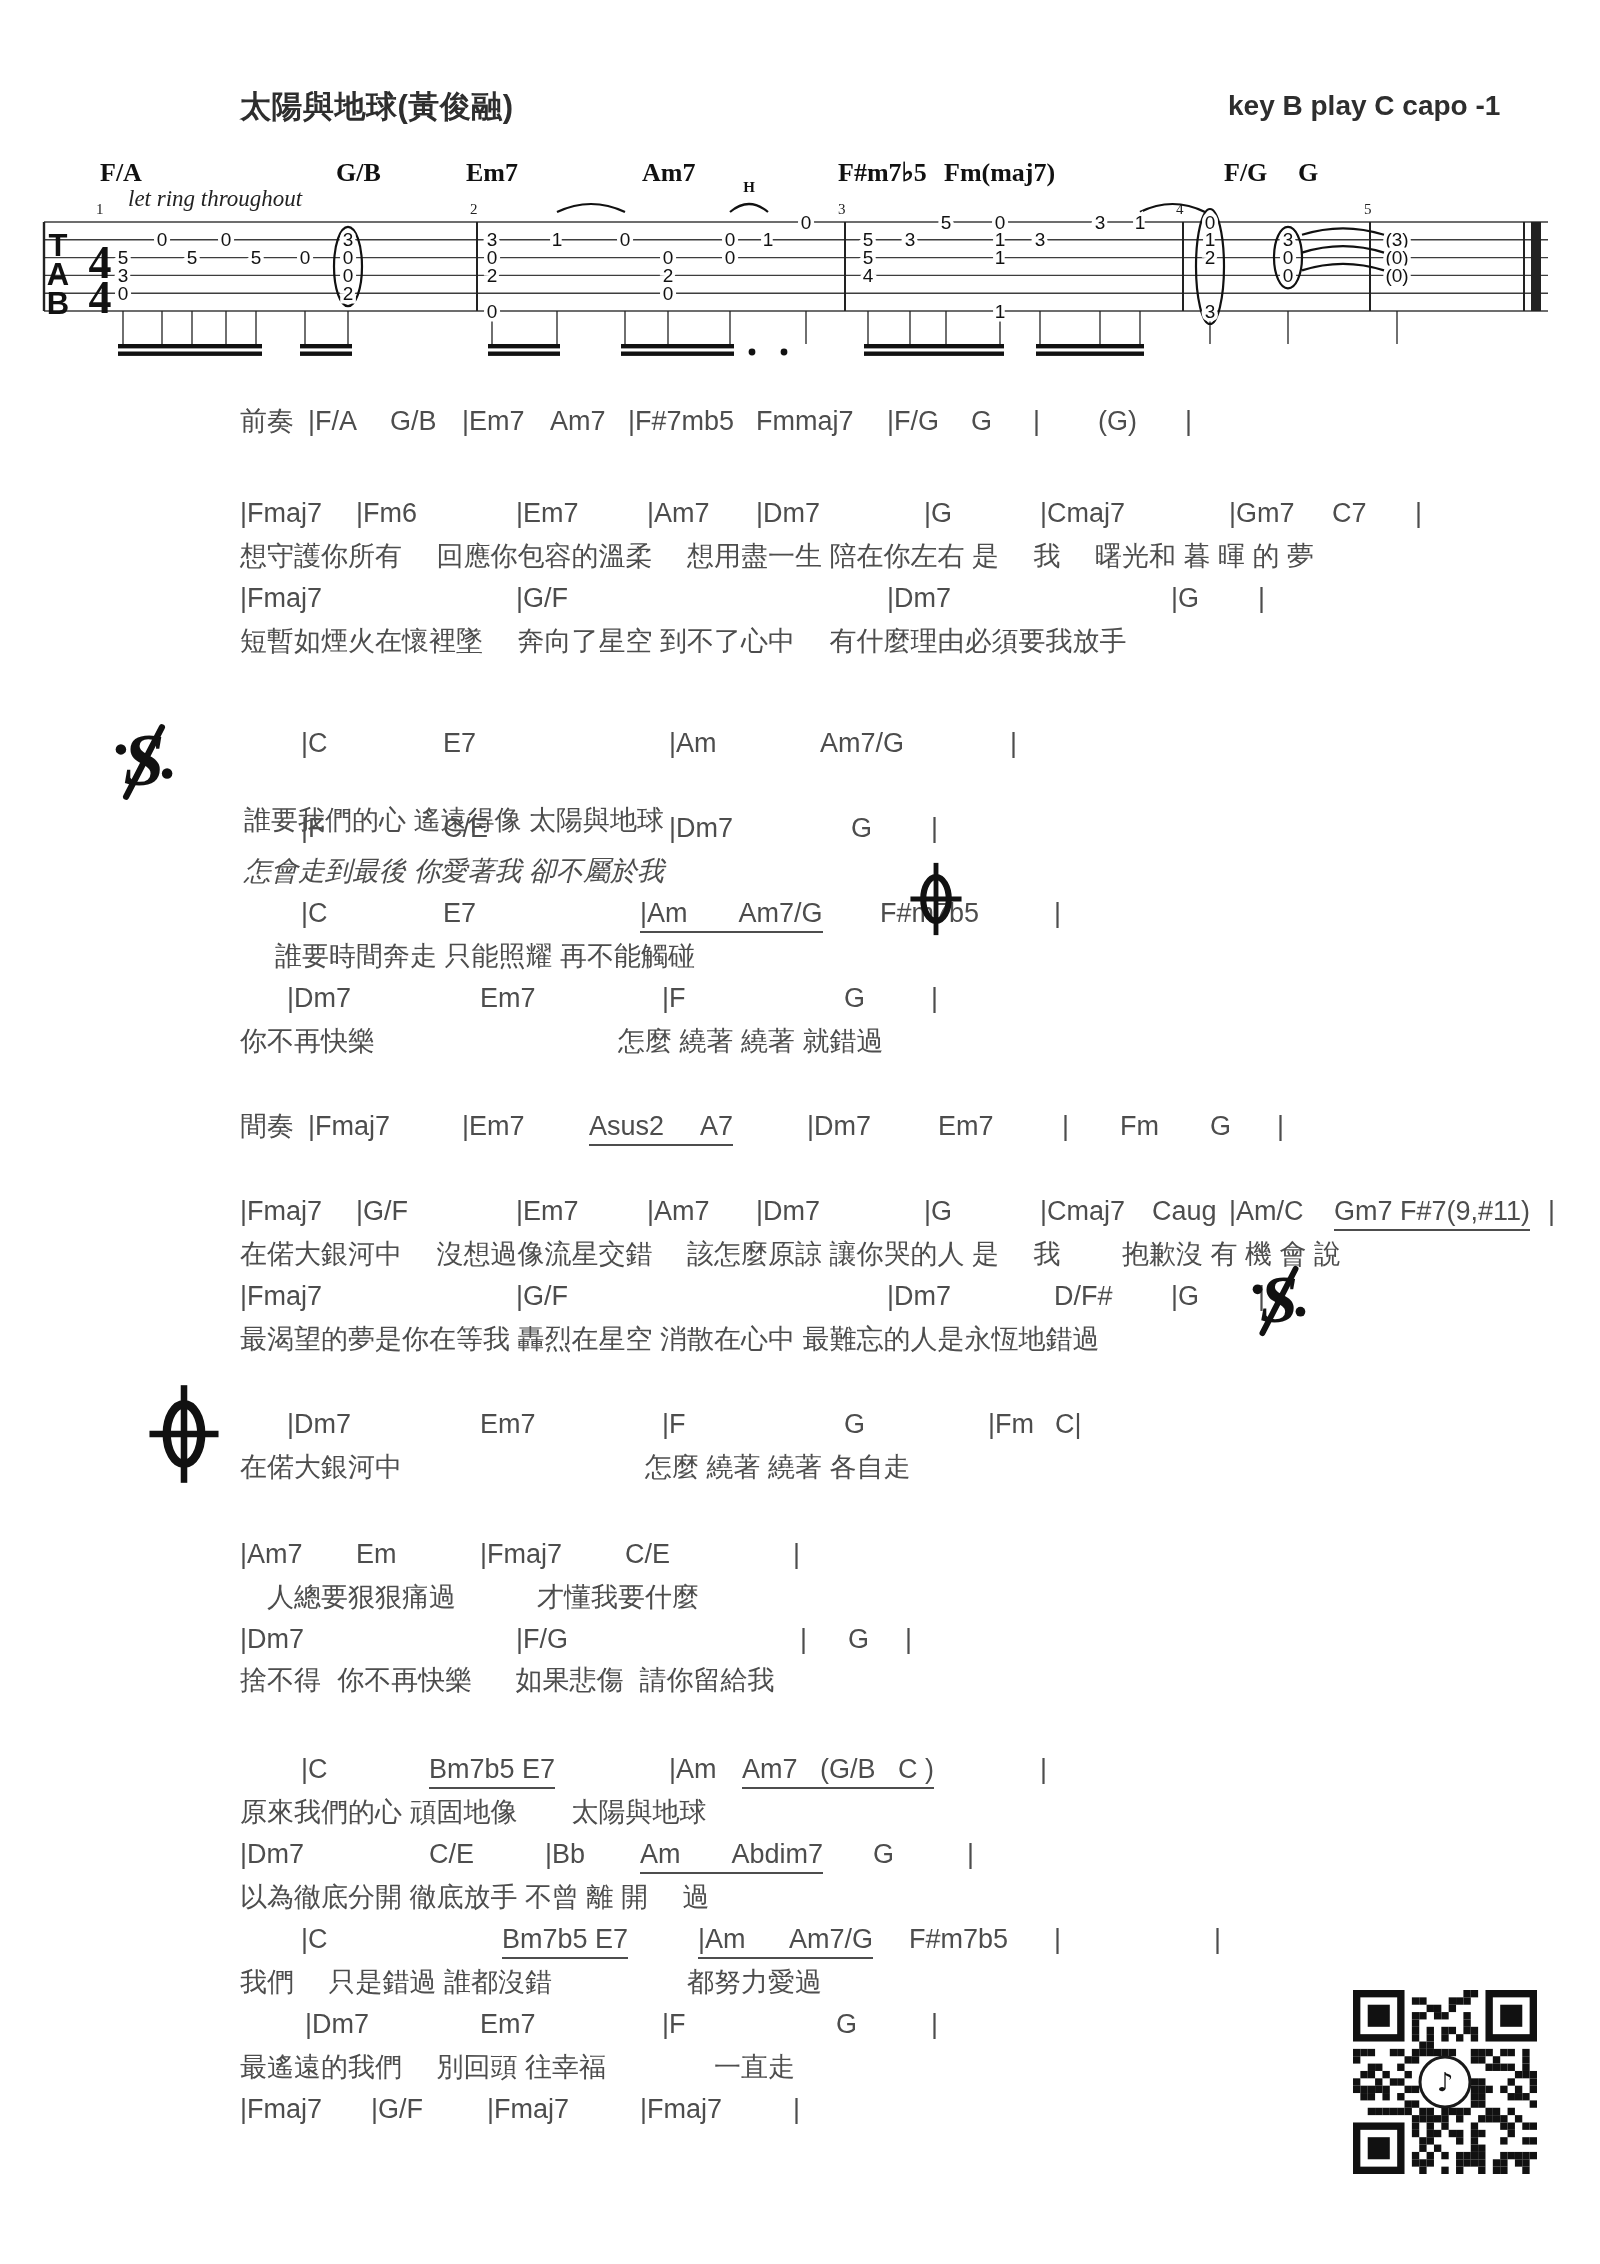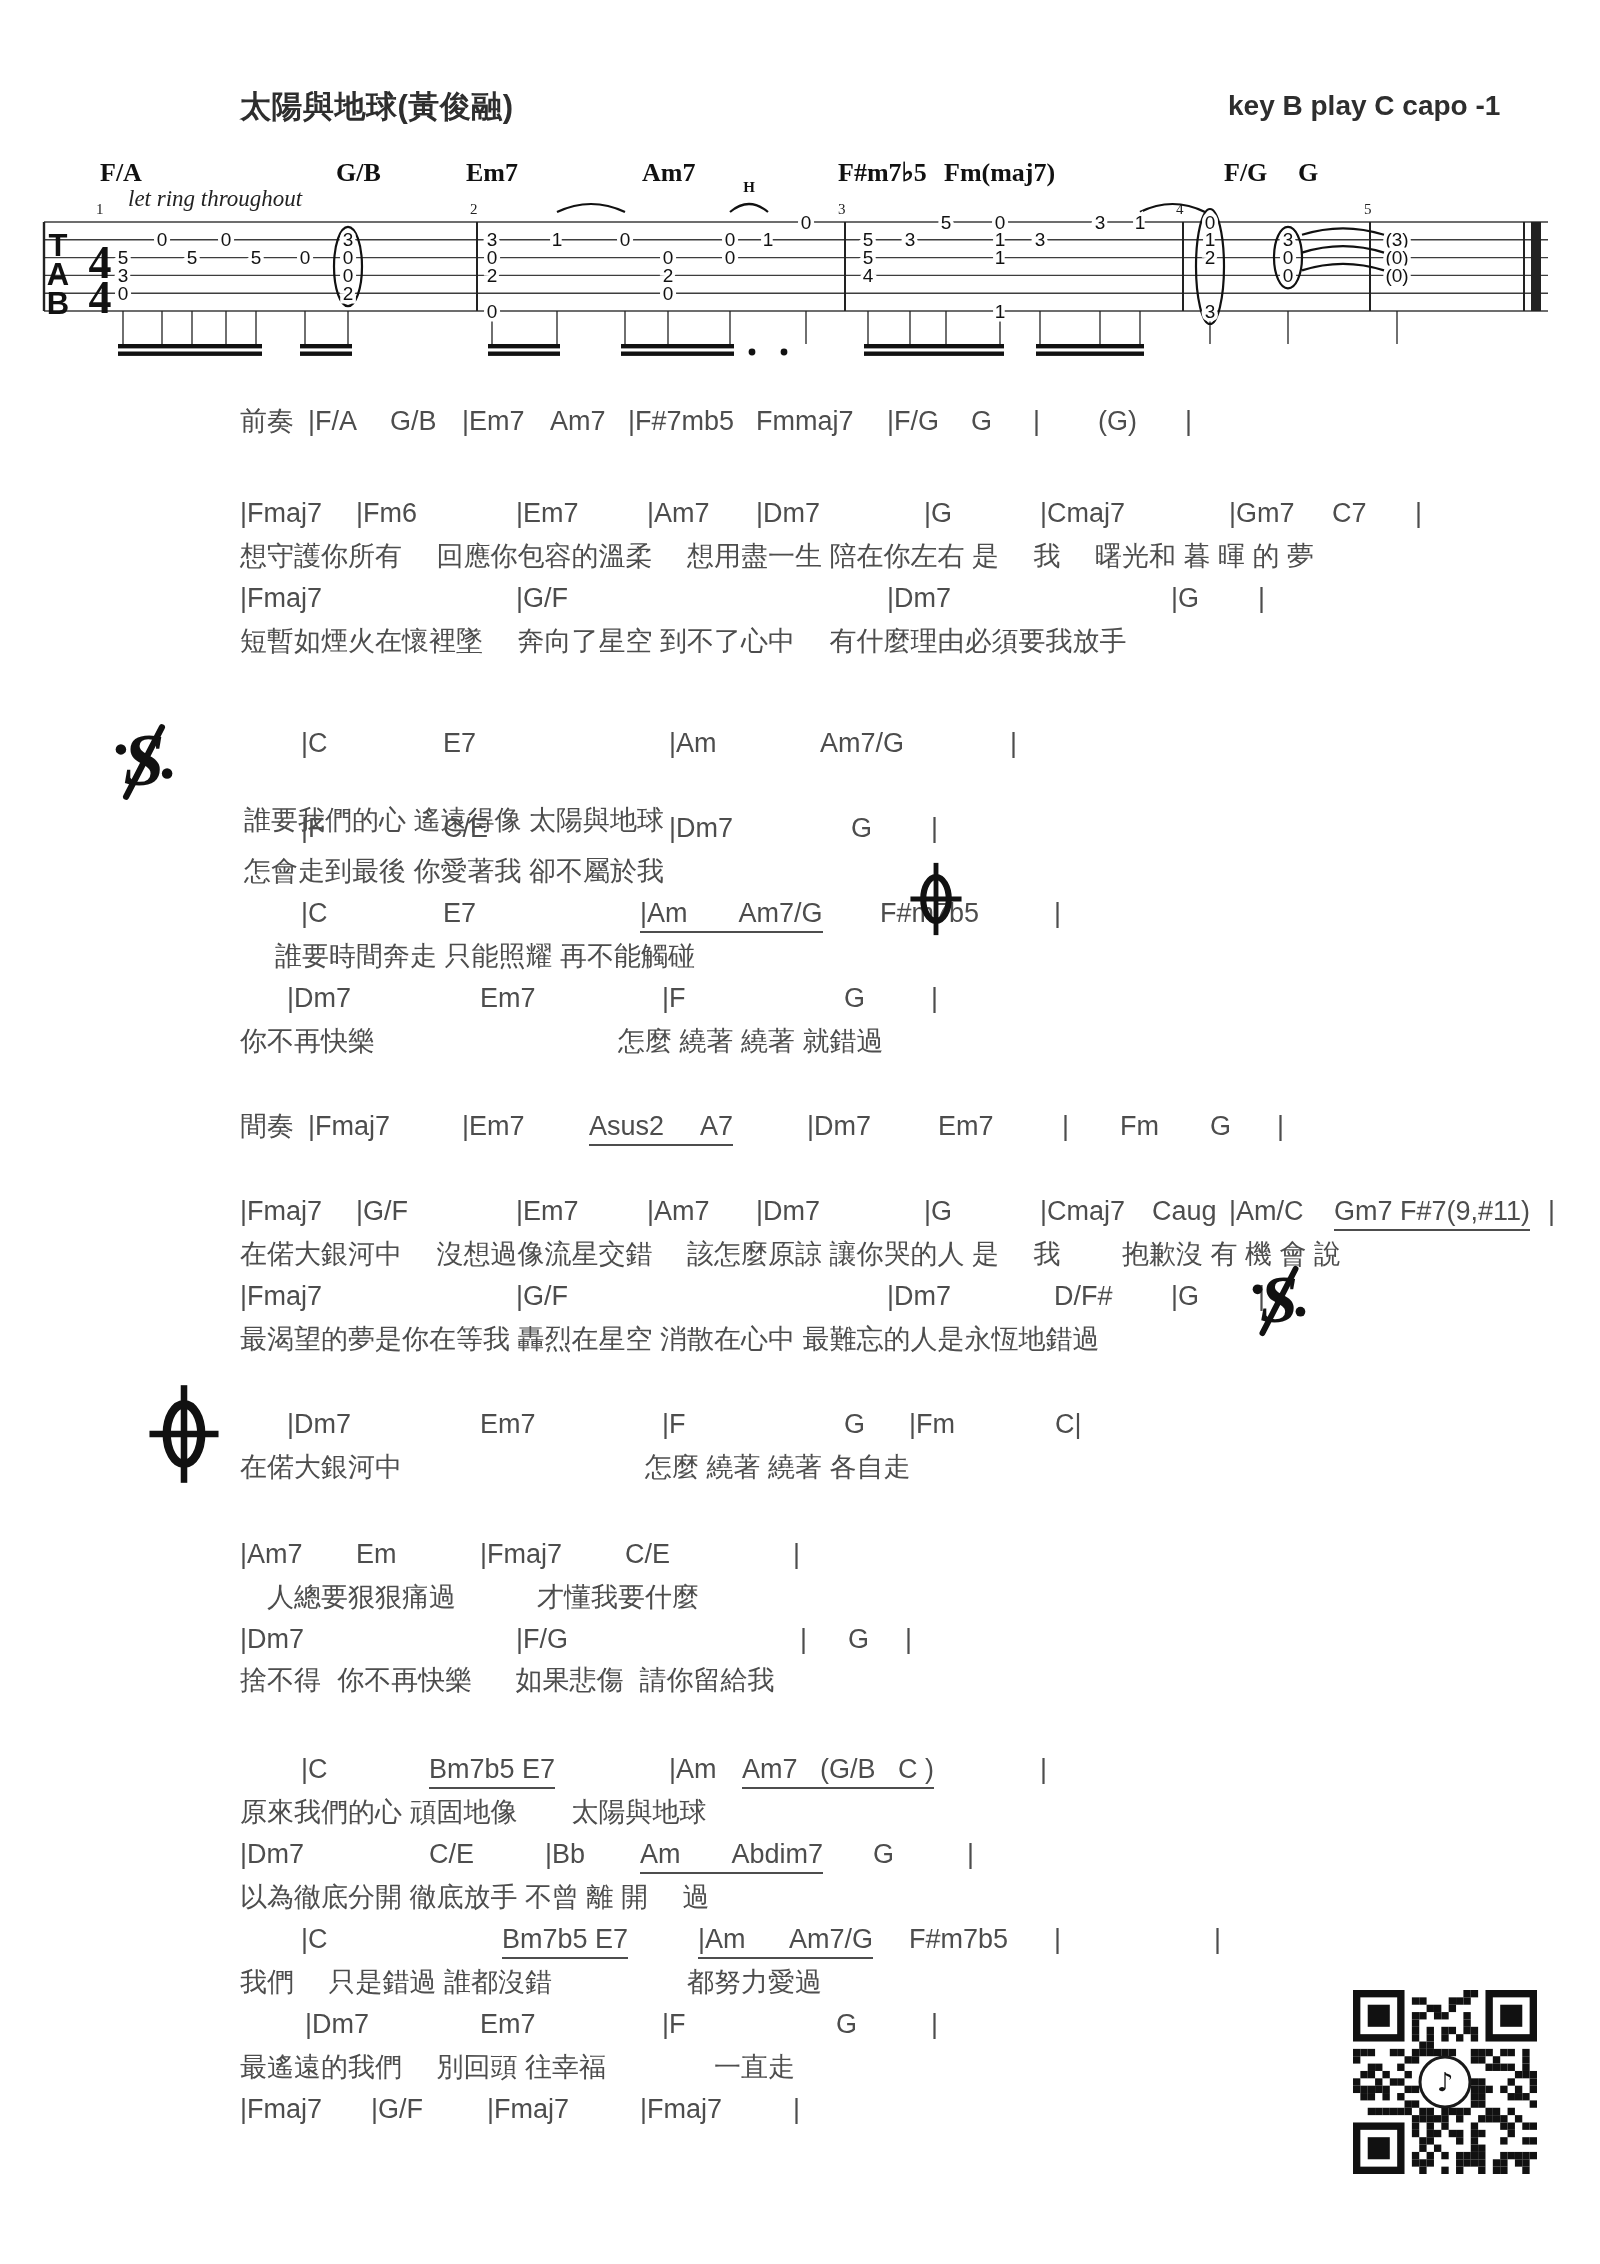--- a/index.html
+++ b/index.html
@@ -190,21 +190,21 @@
       <span class="tok" style="left: 443px; top: 727px;">E7</span>
       <span class="tok" style="left: 669px; top: 727px;">|Am</span>
       <span class="tok" style="left: 820px; top: 727px;">Am7/G</span>
       <span class="tok" style="left: 1010px; top: 727px;">|</span>
       <span class="tok" style="left: 244px; top: 768px; margin-top: 36px;">誰要我們的心 遙遠得像 太陽與地球</span>
       <span class="tok" style="left: 301px; top: 812px;">|F</span>
       <span class="tok" style="left: 443px; top: 812px;">C/E</span>
       <span class="tok" style="left: 669px; top: 812px;">|Dm7</span>
       <span class="tok" style="left: 851px; top: 812px;">G</span>
       <span class="tok" style="left: 931px; top: 812px;">|</span>
-      <span class="tok" style="left: 244px; top: 855px;">怎會走到最後 你愛著我 卻不屬於我</span>
+      <span class="tok" style="left: 244px; top: 855px; font-style: italic;">怎會走到最後 你愛著我 卻不屬於我</span>
       <span class="tok" style="left: 301px; top: 897px;">|C</span>
       <span class="tok" style="left: 443px; top: 897px;">E7</span>
       <span class="tok u" style="left: 640px; top: 897px;">|Am       Am7/G</span>
       <span class="tok" style="left: 880px; top: 897px;">F#m7b5</span>
       <span class="tok" style="left: 1054px; top: 897px;">|</span>
       <span class="tok" style="left: 244px; top: 940px; margin-left: 31px;">誰要時間奔走 只能照耀 再不能觸碰</span>
       <span class="tok" style="left: 287px; top: 982px;">|Dm7</span>
       <span class="tok" style="left: 480px; top: 982px;">Em7</span>
       <span class="tok" style="left: 662px; top: 982px;">|F</span>
       <span class="tok" style="left: 844px; top: 982px;">G</span>
@@ -236,21 +236,21 @@
       <span class="tok" style="left: 516px; top: 1280px;">|G/F</span>
       <span class="tok" style="left: 887px; top: 1280px;">|Dm7</span>
       <span class="tok" style="left: 1054px; top: 1280px;">D/F#</span>
       <span class="tok" style="left: 1171px; top: 1280px;">|G</span>
       <span class="tok" style="left: 1258px; top: 1280px;">|</span>
       <span class="tok" style="left: 240px; top: 1323px;">最渴望的夢是你在等我 轟烈在星空 消散在心中 最難忘的人是永恆地錯過</span>
       <span class="tok" style="left: 287px; top: 1408px;">|Dm7</span>
       <span class="tok" style="left: 480px; top: 1408px;">Em7</span>
       <span class="tok" style="left: 662px; top: 1408px;">|F</span>
       <span class="tok" style="left: 844px; top: 1408px;">G</span>
-      <span class="tok" style="left: 909px; top: 1408px; text-align: center;">|Fm</span>
+      <span class="tok" style="left: 988px; top: 1408px; text-align: center;">|Fm</span>
       <span class="tok" style="left: 1055px; top: 1408px;">C|</span>
       <span class="tok" style="left: 240px; top: 1451px;">在偌大銀河中　　　　　　　　　怎麼 繞著 繞著 各自走</span>
       <span class="tok" style="left: 240px; top: 1538px;">|Am7</span>
       <span class="tok" style="left: 356px; top: 1538px;">Em</span>
       <span class="tok" style="left: 480px; top: 1538px;">|Fmaj7</span>
       <span class="tok" style="left: 625px; top: 1538px;">C/E</span>
       <span class="tok" style="left: 793px; top: 1538px;">|</span>
       <span class="tok" style="left: 240px; top: 1581px;">　人總要狠狠痛過　　　才懂我要什麼</span>
       <span class="tok" style="left: 240px; top: 1623px;">|Dm7</span>
       <span class="tok" style="left: 516px; top: 1623px;">|F/G</span>

